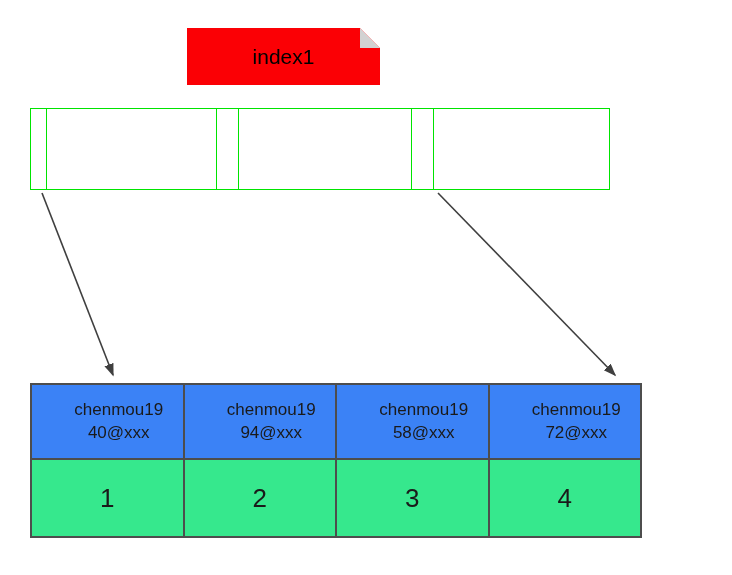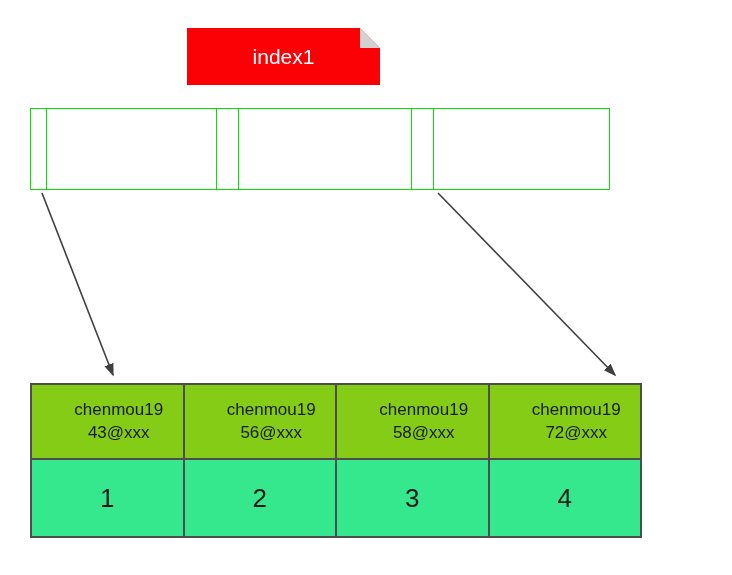--- a/index.html
+++ b/index.html
@@ -18,21 +18,21 @@
     left: 187px;
     top: 28px;
     width: 193px;
     height: 57px;
     background: #fb0005;
     display: flex;
     align-items: center;
     justify-content: center;
   }
   .index-tag-label {
-    color: #ffffff;
+    color: #000000;
     font-size: 21px;
   }
   .fold-cut {
     position: absolute;
     top: 0;
     right: 0;
     width: 20px;
     height: 20px;
     background: #ffffff;
     clip-path: polygon(0 0, 100% 0, 100% 100%);
@@ -81,21 +81,21 @@
     top: 383px;
     width: 608px;
     display: flex;
     border: 2px solid #4d4d4d;
     background: #ffffff;
   }
   .record-col { flex: 1; border-right: 2px solid #4d4d4d; }
   .record-col:last-child { border-right: none; }
   .email-cell {
     height: 73px;
-    background: #84cc16;
+    background: #3b82f6;
     border-bottom: 2px solid #4d4d4d;
     display: flex;
     flex-direction: column;
     align-items: center;
     justify-content: center;
     font-size: 17px;
     color: #1a1a1a;
     line-height: 1.35;
     padding-left: 23px;
   }
@@ -134,30 +134,30 @@
     </marker>
   </defs>
   <line x1="42" y1="193" x2="113" y2="375" stroke="#3f3f3f" stroke-width="1.6" marker-end="url(#arrowhead)"></line>
   <line x1="438" y1="193" x2="615" y2="375" stroke="#3f3f3f" stroke-width="1.6" marker-end="url(#arrowhead)"></line>
 </svg>
 
 <div class="record-table">
   <div class="record-col">
     <div class="email-cell">
       <span>chenmou19</span>
-      <span>43@xxx</span>
+      <span>40@xxx</span>
     </div>
     <div class="value-cell">
       <span>1</span>
     </div>
   </div>
   <div class="record-col">
     <div class="email-cell">
       <span>chenmou19</span>
-      <span>56@xxx</span>
+      <span>94@xxx</span>
     </div>
     <div class="value-cell">
       <span>2</span>
     </div>
   </div>
   <div class="record-col">
     <div class="email-cell">
       <span>chenmou19</span>
       <span>58@xxx</span>
     </div>

